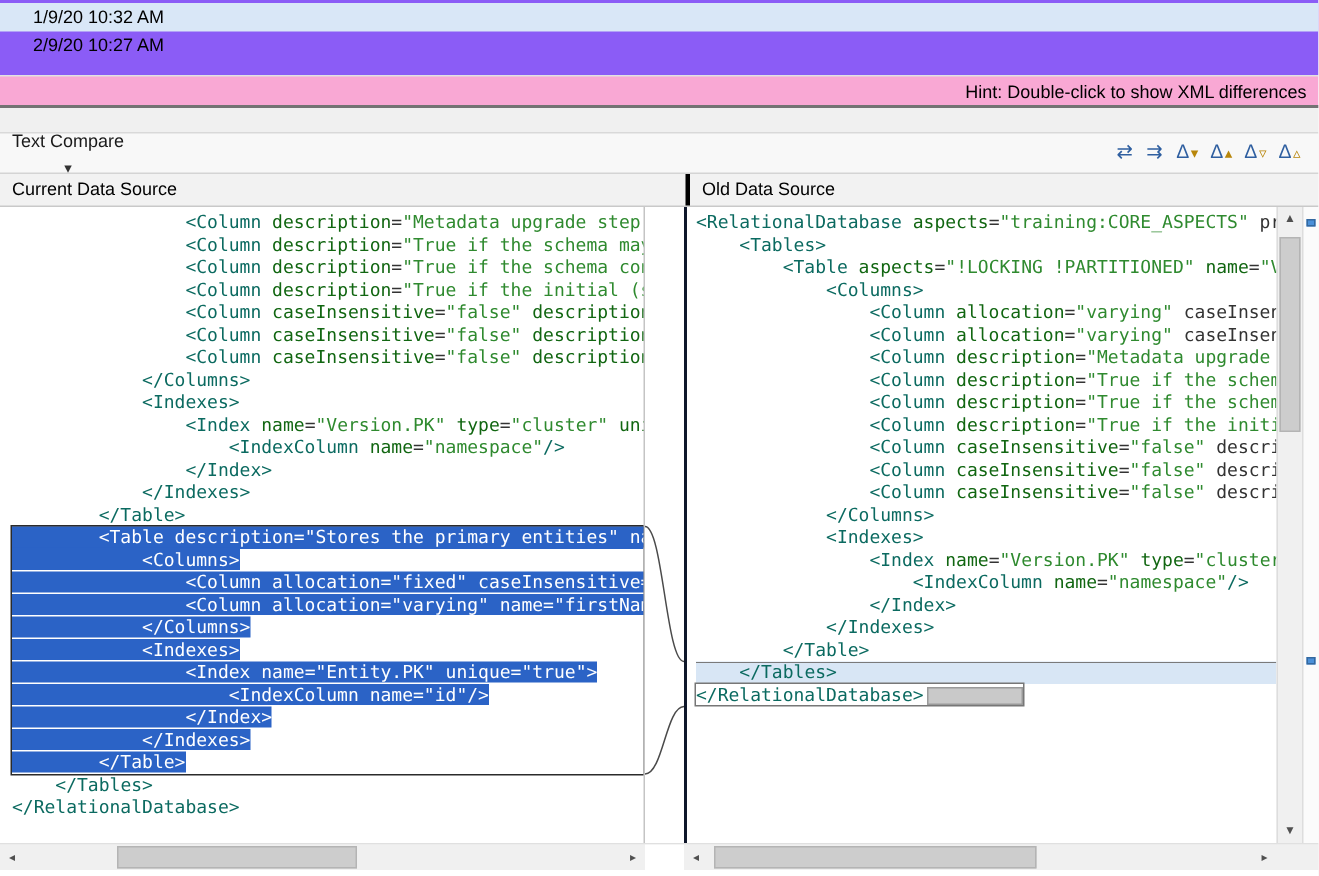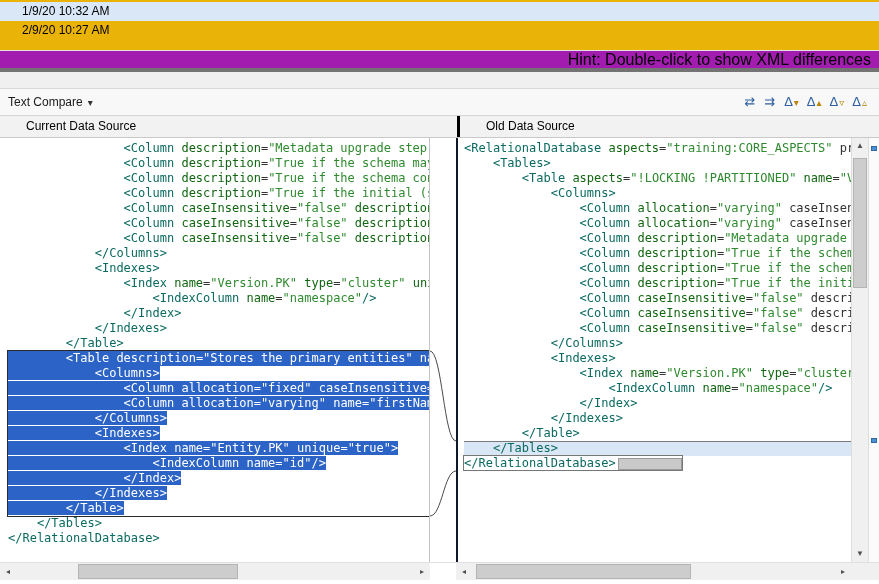--- a/index.html
+++ b/index.html
@@ -1,42 +1,42 @@
 <!DOCTYPE html>
 <html style="--sel-bg: #2B63C6; --band-bg: #D8E6F5; --tag: #0B6A60; --attr: #116611; --str: #2F8A2F;"><head>
 <meta charset="utf-8">
 <style>
   * { margin:0; padding:0; box-sizing:border-box; }
   html,body { width:879px; height:584px; overflow:hidden; background:#F0F0F0;
     font-family:"Liberation Sans", sans-serif; }
   .app { width:879px; height:584px; display:flex; flex-direction:column; background:#FFF; }
 
   
-  .history { height:50px; background:#eab308; padding-top:2px; }
+  .history { height:50px; background:#8b5cf6; padding-top:2px; }
   .hrow { height:19px; line-height:19px; font-size:12px; color:#000; padding-left:22px; }
   .hrow.selected { background:#D9E7F7; }
 
-  .hintbar { height:22px; background:#a21caf; border-top:1px solid #E2E2E2;
-    border-bottom:4px solid #737373; font-size:16px; color:#000;
+  .hintbar { height:22px; background:#f9a8d4; border-top:1px solid #E2E2E2;
+    border-bottom:2px solid #737373; font-size:12px; color:#000;
     display:flex; align-items:center; justify-content:flex-end; padding-right:8px; }
 
   .sash { height:16px; background:#F0F0F0; }
 
   
   .toolbar { height:28px; background:#F8F8F8; border-top:1px solid #D9D9D9;
     border-bottom:1px solid #D4D4D4; display:flex; align-items:center; padding:0 8px; }
-  .mode { display:flex; align-items:center; gap:5px; font-size:12px; color:#1a1a1a; cursor:default; }
+  .mode { display:flex; align-items:center; gap:5px; font-size:12px; color:#1a1a1a; cursor:default;flex-direction:column; }
   .mode .caret { font-size:10px; color:#333; }
   .tb-icons { margin-left:auto; display:flex; align-items:center; gap:8px; padding-right:4px; }
   .tbicon { font-size:13px; color:#2F5FA0; line-height:18px; cursor:default; }
   .tbicon .d { font-size:10px; color:#B8860B; margin-left:1px; }
 
   
   .headers { height:22px; display:flex; background:#F2F2F2; border-bottom:1px solid #C9C9C9; }
-  .hdr { font-size:12px; color:#000; line-height:21px; padding-left:26px; }
+  .hdr { font-size:12px; color:#000; line-height:21px; padding-left:8px; }
   .hdr.left { width:457px; }
   .hdr.right { flex:1; border-left:3px solid #000000; }
 
   
   .content { height:424px; display:flex; background:#FFF; position:relative; }
   .code-pane { font-family:"DejaVu Sans Mono", monospace; font-size:12px; line-height:15px;
     white-space:pre; overflow:hidden; padding-top:3px; background:#FFF; color:#333; }
   .code-pane.left { width:430px; border-right:1px solid #C4C4C4; padding-left:8px; }
   .code-pane.right { flex:1; border-left:2px solid #0f172a; padding-left:6px; }
   .gutter { width:26px; background:#FFF; }

